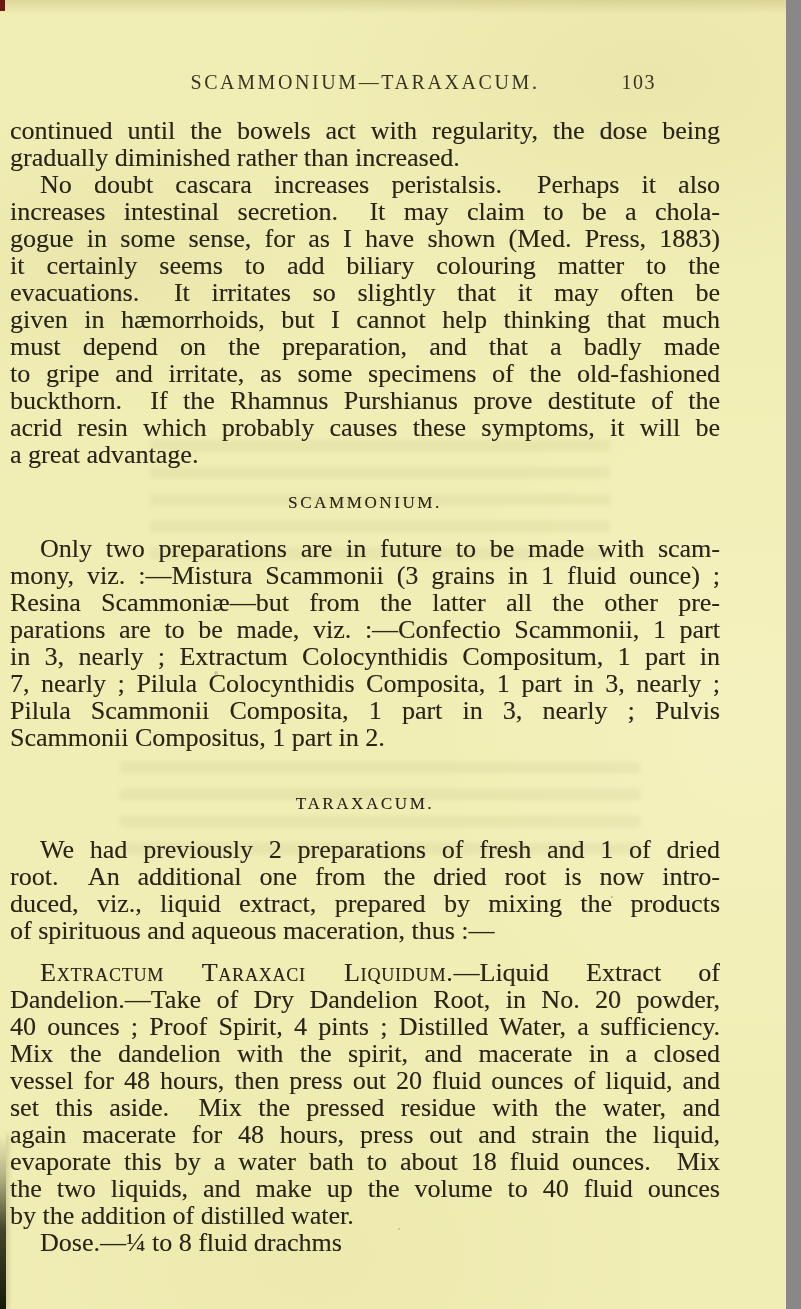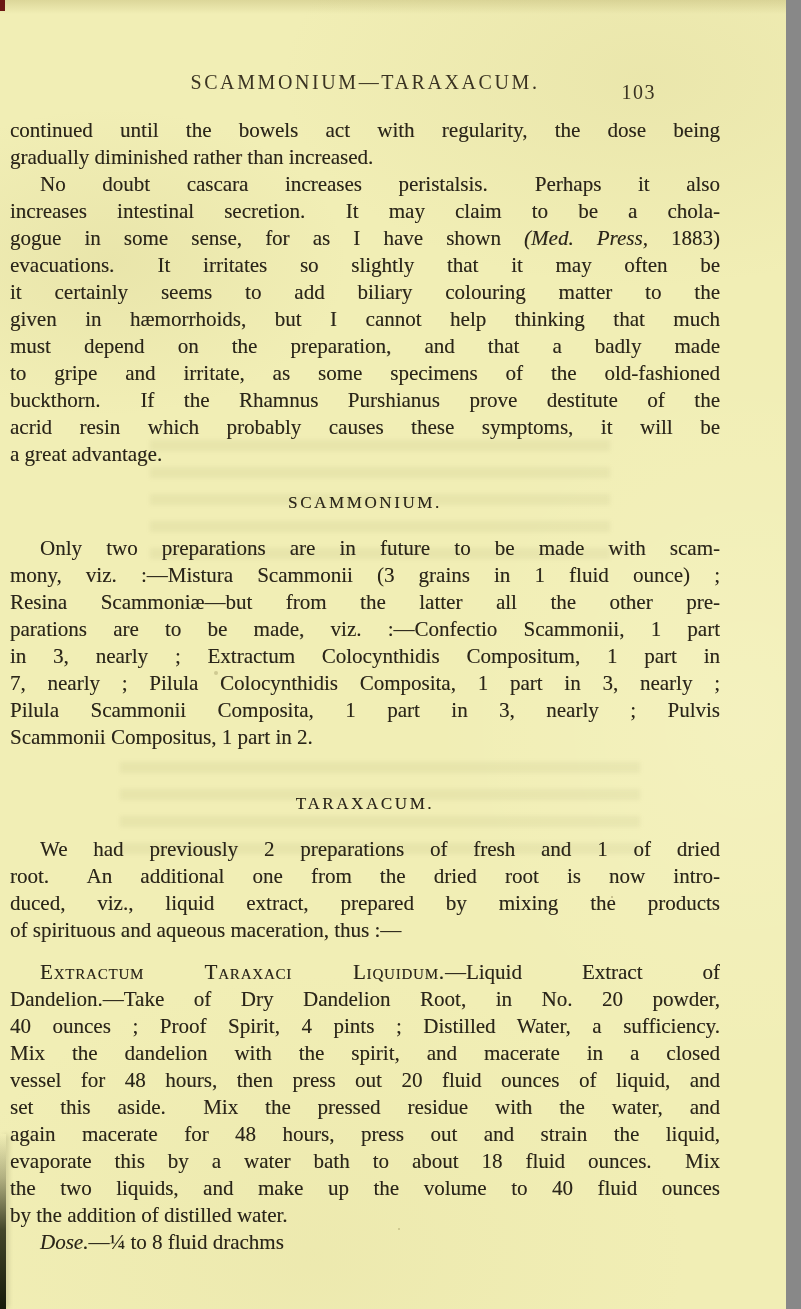--- a/index.html
+++ b/index.html
@@ -16,32 +16,32 @@
       radial-gradient(ellipse 500px 380px at 40% 96%, rgba(200,192,120,0.10), rgba(200,192,120,0) 75%);
     font-family:"Liberation Serif","DejaVu Serif",serif;
     color: var(--ink, #2a2519);
   }
   .running-head {
     position:absolute; top:69px; left:10px; width:710px; height:26px;
     line-height:26px; text-align:center;
     font-size:20px; letter-spacing:2.6px;
     color: var(--ink-soft, #3a3322);
   }
-  .rh-page { position:absolute; top:10px; right:64px; letter-spacing:1.5px;text-align:right; }
+  .rh-page { position:absolute; top:0; right:64px; letter-spacing:1.5px;text-align:right; }
   .text-column { position:absolute; top:117px; left:10px; width:710px; }
   .paragraph { margin:0; }
   .line {
     height:27px; line-height:27px; overflow:hidden;
-    font-size:21px;
+    font-size:26px;
     text-align:justify; text-align-last:justify; text-justify:inter-word;
     text-shadow: 0.3px 0.3px 0 rgba(42,37,25,0.35);
   }
   .line.last, .no-justify .line { text-align-last:left; }
   .line.indent { text-indent:30px; }
-  .italic { font-style:italic; }
+  .italic { }
   .smallcaps { font-variant:small-caps; letter-spacing:0.8px; }
   .section-heading {
     height:27px; line-height:27px; margin:21px 0 19px;
     font-size:17px; font-weight:normal; letter-spacing:2.6px;
     text-align:center;
     text-shadow: 0.3px 0.3px 0 rgba(42,37,25,0.35);
   }
   .text-column .block-4 { margin-top:39px;text-align:center; }
   .text-column .block-6 { margin-top:15px; }
   .binding-shadow {
@@ -74,22 +74,22 @@
 
   <div class="text-column" id="text-column">
       <div class="paragraph block-0">
         <div class="line"><span class="roman">continued until the bowels act with regularity, the dose being</span></div>
         <div class="line last"><span class="roman">gradually diminished rather than increased.</span></div>
       </div>
       <div class="paragraph block-1">
         <div class="line indent"><span class="roman">No doubt cascara increases peristalsis.  Perhaps it also</span></div>
         <div class="line"><span class="roman">increases intestinal secretion.  It may claim to be a chola-</span></div>
         <div class="line"><span class="roman">gogue in some sense, for as I have shown </span><span class="italic">(Med. Press,</span><span class="roman"> 1883)</span></div>
+        <div class="line"><span class="roman">it certainly seems to add biliary colouring matter to the</span></div>
         <div class="line"><span class="roman">evacuations.  It irritates so slightly that it may often be</span></div>
-        <div class="line"><span class="roman">it certainly seems to add biliary colouring matter to the</span></div>
         <div class="line"><span class="roman">given in hæmorrhoids, but I cannot help thinking that much</span></div>
         <div class="line"><span class="roman">must depend on the preparation, and that a badly made</span></div>
         <div class="line"><span class="roman">to gripe and irritate, as some specimens of the old-fashioned</span></div>
         <div class="line"><span class="roman">buckthorn.  If the Rhamnus Purshianus prove destitute of the</span></div>
         <div class="line"><span class="roman">acrid resin which probably causes these symptoms, it will be</span></div>
         <div class="line last"><span class="roman">a great advantage.</span></div>
       </div>
       <h2 class="section-heading block-2">SCAMMONIUM.</h2>
       <div class="paragraph block-3">
         <div class="line indent"><span class="roman">Only two preparations are in future to be made with scam-</span></div>

